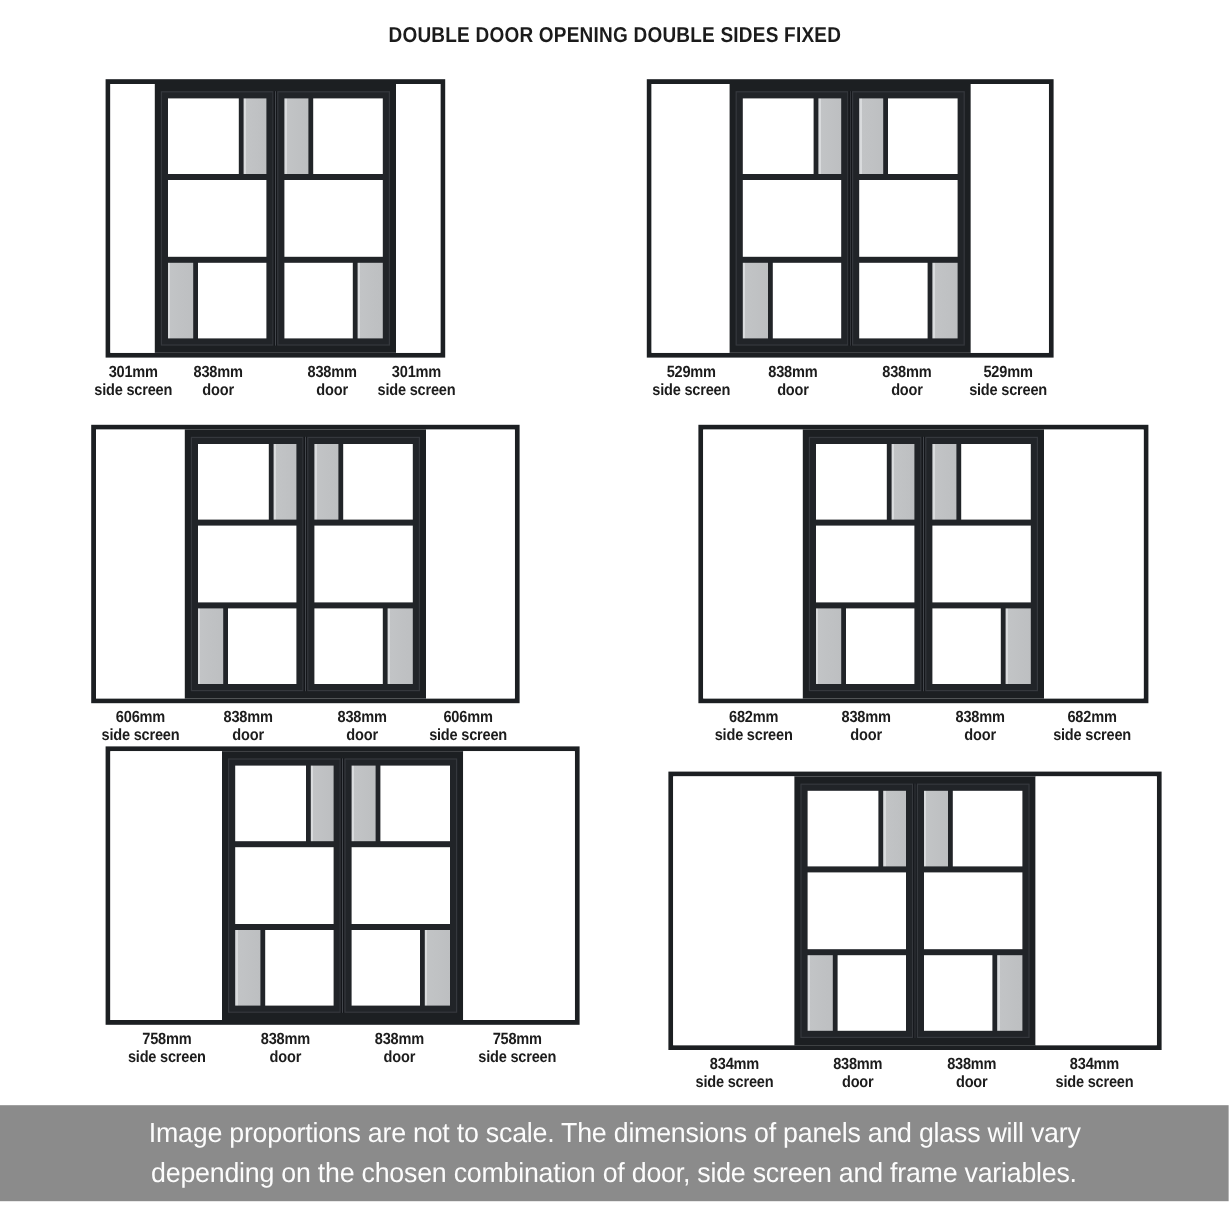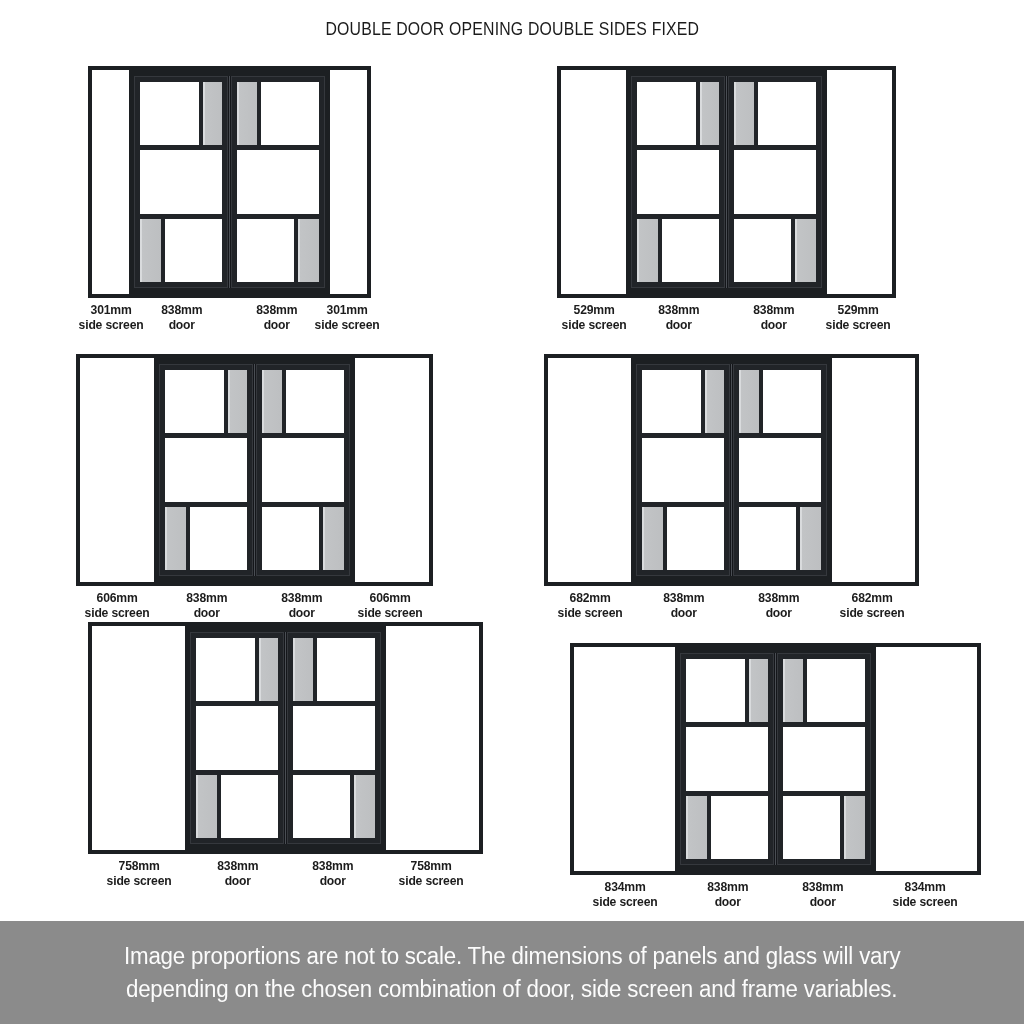--- a/index.html
+++ b/index.html
@@ -3,32 +3,32 @@
 <meta charset="utf-8">
 <style>
   html,body{margin:0;padding:0;}
   body{
     width:1024px;height:1024px;position:relative;background:#ffffff;
     font-family:"Liberation Sans", sans-serif;overflow:hidden;
   }
   
   .page-title{
     position:absolute;top:19px;left:0;width:1024px;text-align:center;
-    font-size:18px;font-weight:400;color:#1b1b1b;letter-spacing:.2px;
+    font-size:18px;font-weight:700;color:#1b1b1b;letter-spacing:.2px;
   }
   .page-title .squeeze{display:inline-block;transform:scaleX(.88);transform-origin:center top;}
 
   
   .diagram{position:absolute;}
   .d1{left:88px;top:66px}
-  .d2{left:557px;top:66px}
+  .d2{left:539px;top:66px}
   .d3{left:76px;top:354px}
-  .d4{left:544px;top:354px}
+  .d4{left:582px;top:354px}
   .d5{left:88px;top:622px}
-  .d6{left:570px;top:643px}
+  .d6{left:557px;top:643px}
 
   .assembly{
     display:flex;height:232px;box-sizing:border-box;
     border:4px solid var(--frame-dark,#1c1f22);background:#ffffff;width:max-content;
   }
   .screen{background:#ffffff;height:100%;flex:0 0 auto;}
   .doorunit{
     background:var(--frame-dark,#1a1d20);height:100%;box-sizing:border-box;
     display:flex;padding:6px 5px;flex:0 0 auto;
   }
@@ -55,21 +55,21 @@
   .doorcell{width:95px;}
   .lbl{
     display:inline-block;transform:scaleX(.9);transform-origin:center top;
     text-align:center;font-weight:700;font-size:13.5px;line-height:14.5px;
     color:var(--label-text,#1c1c1c);white-space:nowrap;letter-spacing:-.2px;
   }
   .lbl span{display:block;}
 
   
   .banner{
-    position:absolute;left:0;top:921px;width:1024px;height:103px;
+    position:absolute;left:0;top:921px;width:1024px;height:80px;
     background:var(--banner-bg,#8b8b8b);
     display:flex;flex-direction:column;justify-content:center;align-items:center;
   }
   .banner .bline{
     color:var(--banner-text,#fcfcfc);font-size:23px;line-height:33px;font-weight:400;
     display:inline-block;transform:scaleX(.97);transform-origin:center;letter-spacing:-.2px;
   }
 </style>
 </head>
 <body>

